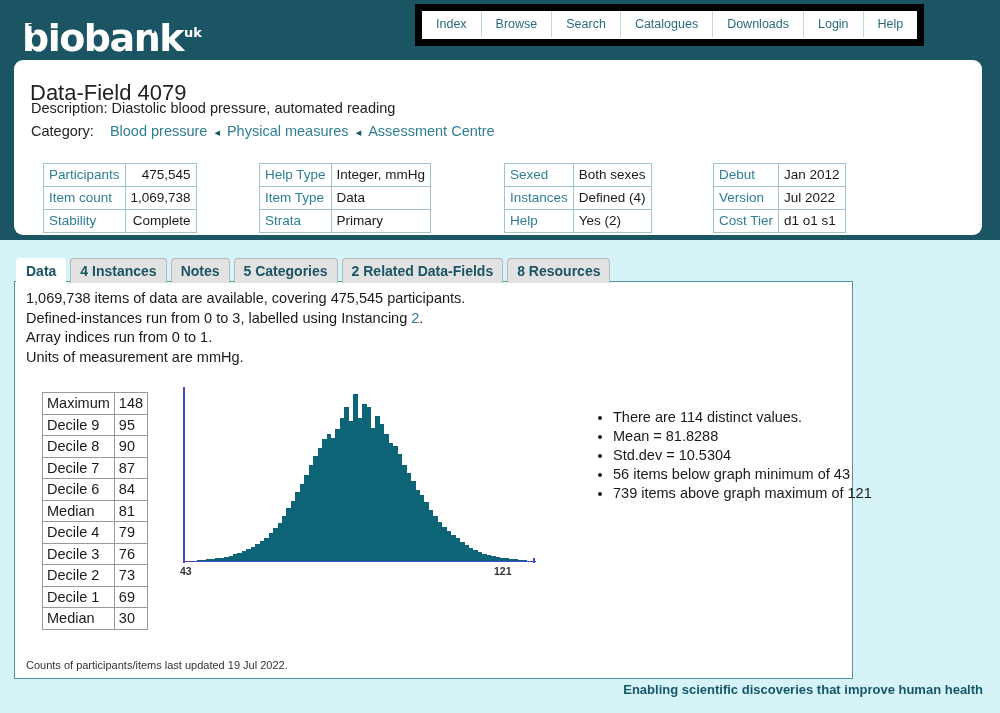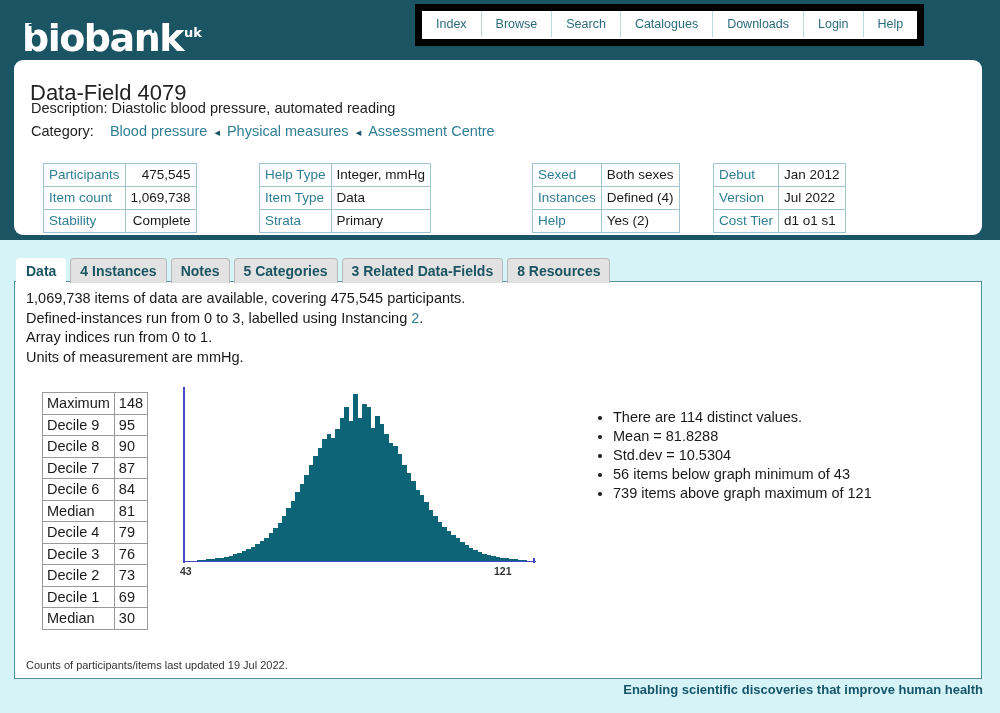--- a/index.html
+++ b/index.html
@@ -151,21 +151,21 @@
     color: #2f7e93;
   }
   .meta-table td.v {
     color: #1a1a1a;
     margin-top: 28px;
   }
   .meta-table td.v.num { text-align: right; }
 
   .mt0 { left: 29px;  top: 0; }
   .mt1 { left: 245px; top: 0; }
-  .mt2 { left: 518px; top: 0; }
+  .mt2 { left: 490px; top: 0; }
   .mt3 { left: 699px; top: 0; }
 
   
   .tabs {
     position: absolute;
     left: 16px; top: 258px;
     display: flex;
     align-items: flex-end;
     gap: 4px;
     z-index: 4;
@@ -185,21 +185,21 @@
   }
   .tab.active {
     background: #ffffff;
     border-color: #ffffff;
   }
 
   
   .panel {
     position: absolute;
     left: 14px; top: 281px;
-    width: 968px;
+    width: 839px;
     height: 398px;
     background: #ffffff;
     border: 1px solid #56919f;
     box-sizing: border-box;
     padding-left: 20px;
   }
 
   .summary {
     position: absolute;
     left: 11px; top: 7px;
@@ -435,21 +435,21 @@
       </table>
 
   </div>
 </div>
 
 <div class="tabs">
   <div class="tab active">Data</div>
   <div class="tab">4 Instances</div>
   <div class="tab">Notes</div>
   <div class="tab">5 Categories</div>
-  <div class="tab">3 Related Data-Fields</div>
+  <div class="tab">2 Related Data-Fields</div>
   <div class="tab">8 Resources</div>
 </div>
 
 <div class="panel">
 
   <div class="summary">
     <div>1,069,738 items of data are available, covering 475,545 participants.</div>
     <div><span>Defined-instances run from 0 to 3, labelled using Instancing </span><span class="lnk">2</span><span>.</span></div>
     <div>Array indices run from 0 to 1.</div>
     <div>Units of measurement are mmHg.</div>

